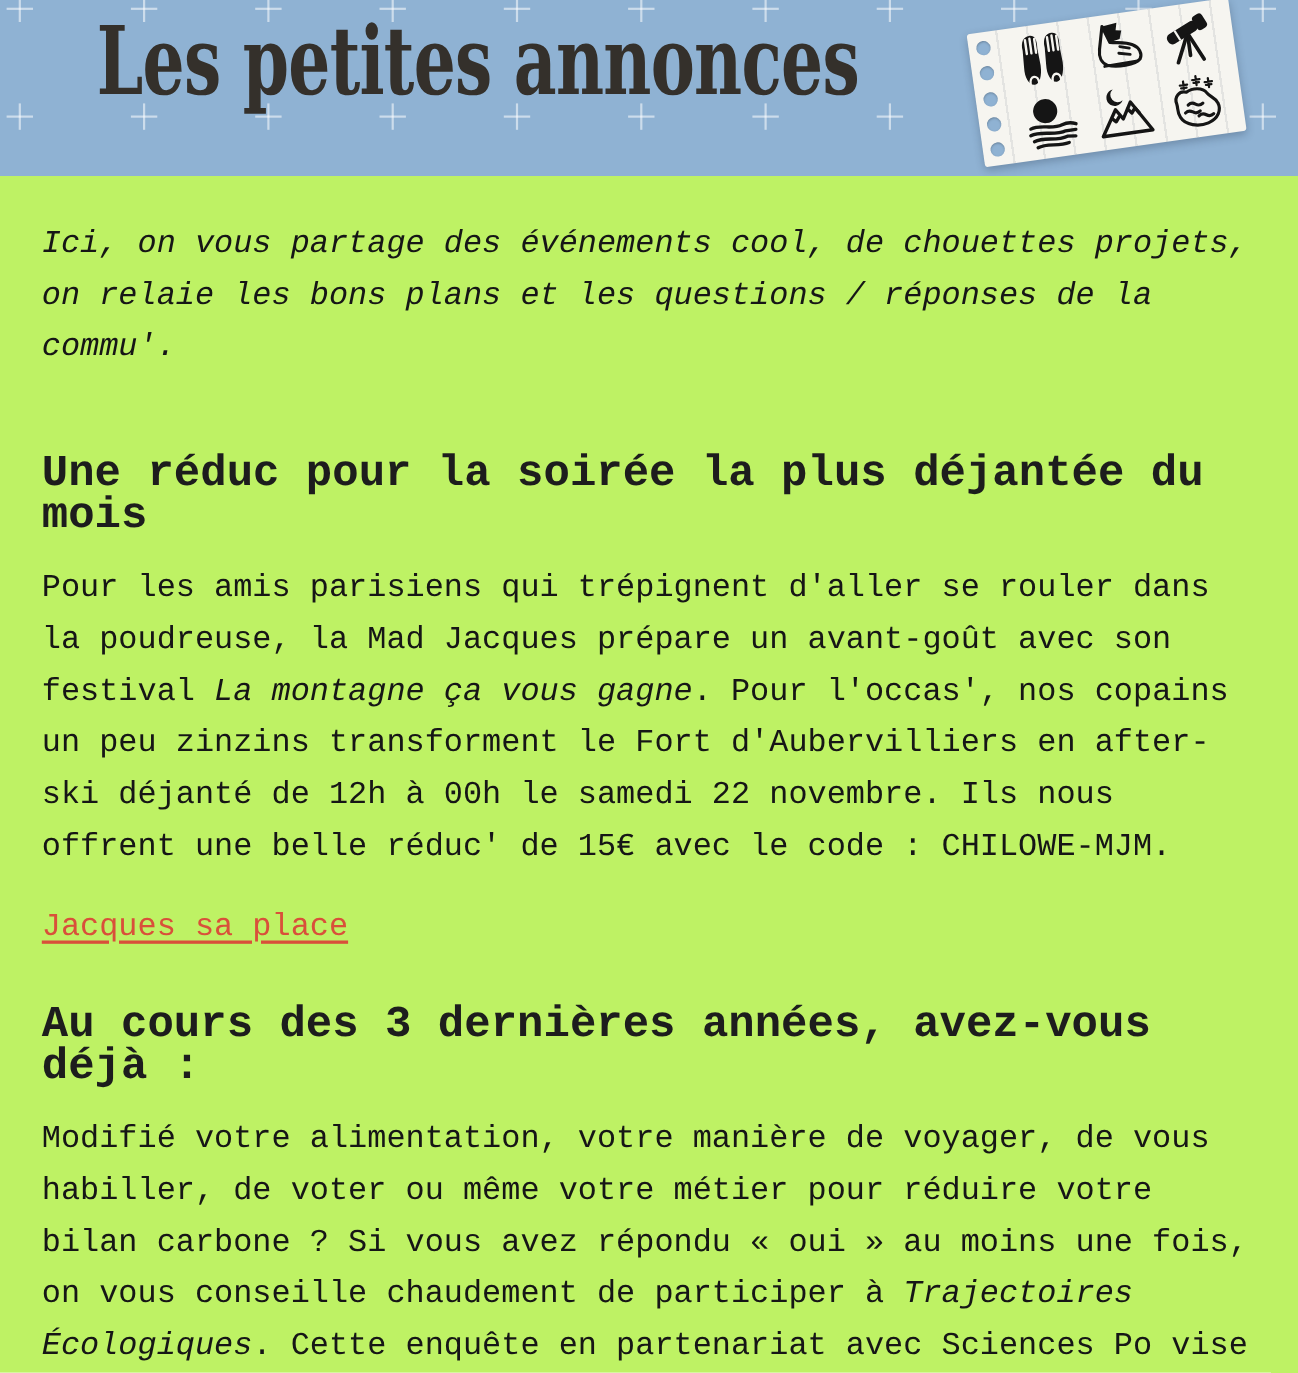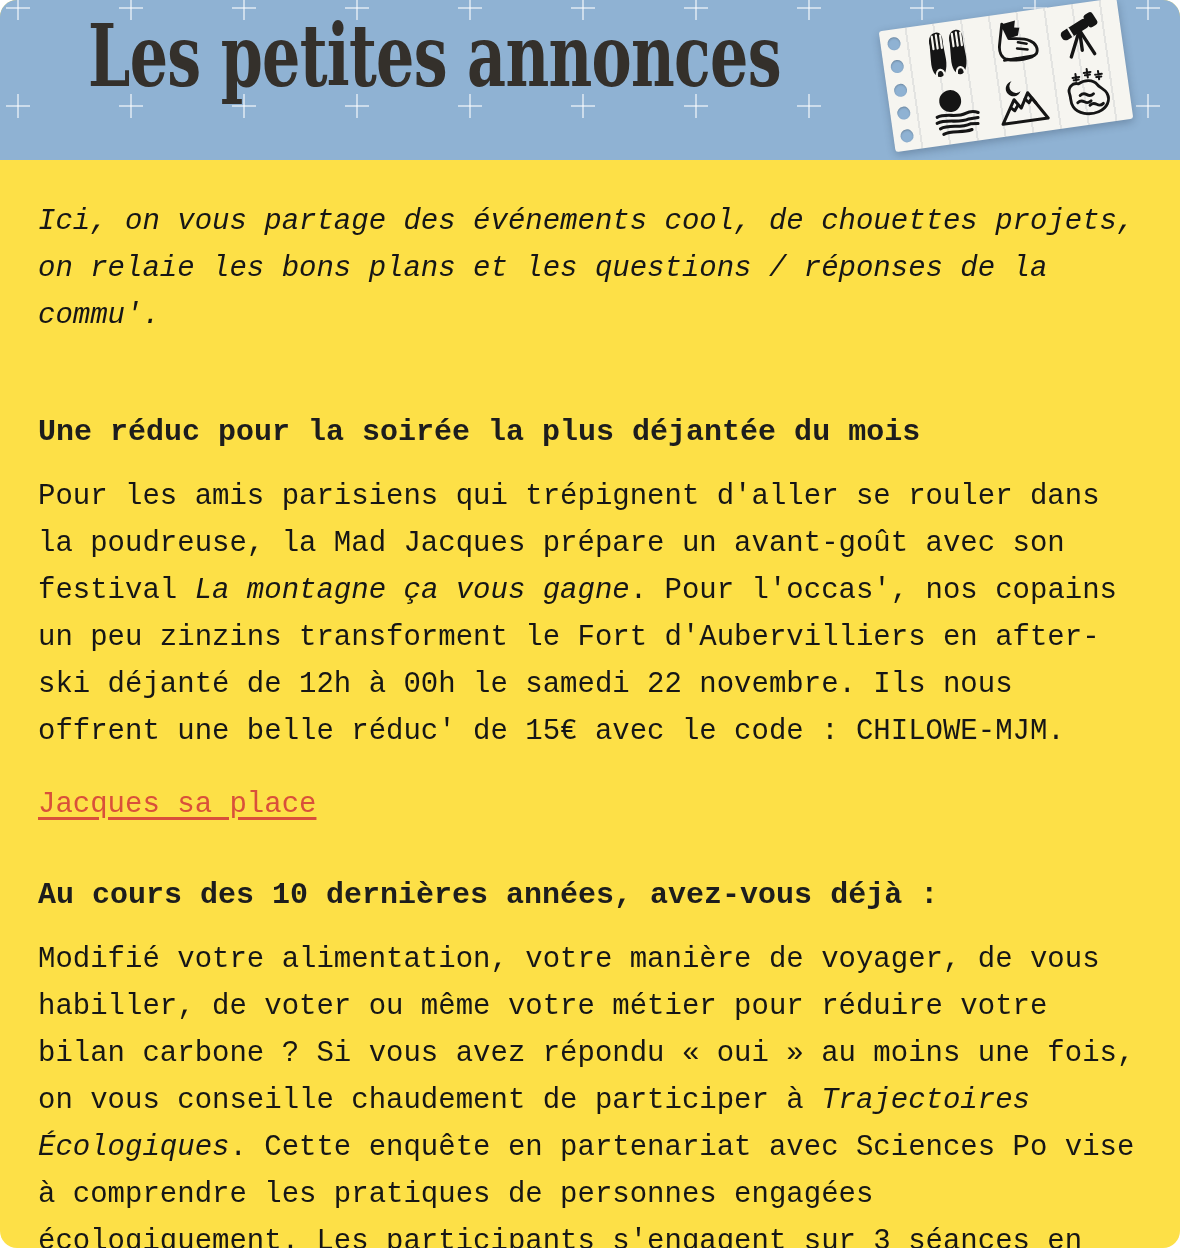--- a/index.html
+++ b/index.html
@@ -1,20 +1,19 @@
 <!DOCTYPE html>
 <html><head>
 <meta charset="utf-8">
 <style>
   html,body { margin:0; padding:0; background:#ffffff; }
   .page {
     position:relative; width:1180px; height:1248px;
-    background:#fde047; overflow:hidden;
+    background:#bef264; overflow:hidden;
     font-family:"Liberation Sans", sans-serif;
-    border-radius:17px;
   }
 
   
   .masthead {
     position:relative; height:160px; background:#8fb2d3; overflow:hidden;
   }
   .plus-layer { position:absolute; inset:0; z-index:1; }
   .plus { position:absolute; width:24px; height:24px; }
   .plus::before {
     content:""; position:absolute; left:0; top:11px; width:24px; height:2px;
@@ -57,21 +56,21 @@
     align-items:center; justify-items:center;
   }
   .icon svg { width:54px; height:54px; display:block; }
 
   
   .content {
     padding:0 38px; font-size:29px; line-height:47px; color:#161616;font-family:Liberation Mono, monospace;
   }
   .intro { margin:38px 0 0; font-style:italic; }
   .heading {
-    margin:0; font-size:30px; line-height:38px; font-weight:700; color:#1d1d1d;
+    margin:0; font-size:40px; line-height:38px; font-weight:700; color:#1d1d1d;
   }
   .h-first  { margin-top:74px; }
   .h-second { margin-top:48px; }
   .para { margin:22px 0 0; }
   .para .it { font-style:italic; }
   .link-row { margin:26px 0 0; }
   a.link {
     color:#d9503a; text-decoration:underline;
     text-decoration-thickness:2.5px; text-underline-offset:5px;
   }
@@ -209,18 +208,18 @@
 
     <section>
       <h3 class="heading h-first">Une réduc pour la soirée la plus déjantée du mois</h3>
       <p class="para"><span>Pour les amis parisiens qui trépignent d'aller se rouler dans la poudreuse, la Mad Jacques prépare un avant-goût avec son festival </span><span class="it">La montagne ça vous gagne</span><span>. Pour l'occas', nos copains un peu zinzins transforment le Fort d'Aubervilliers en after-ski déjanté de 12h à 00h le samedi 22 novembre. Ils nous offrent une belle réduc' de 15€ avec le code : CHILOWE-MJM.</span></p>
       <p class="link-row">
         <a href="#" class="link">Jacques sa place</a>
       </p>
     </section>
 
     <section>
-      <h3 class="heading h-second">Au cours des 10 dernières années, avez-vous déjà :</h3>
+      <h3 class="heading h-second">Au cours des 3 dernières années, avez-vous déjà :</h3>
       <p class="para"><span>Modifié votre alimentation, votre manière de voyager, de vous habiller, de voter ou même votre métier pour réduire votre bilan carbone ? Si vous avez répondu « oui » au moins une fois, on vous conseille chaudement de participer à </span><span class="it">Trajectoires Écologiques</span><span>. Cette enquête en partenariat avec Sciences Po vise à comprendre les pratiques de personnes engagées écologiquement. Les participants s'engagent sur 3 séances en visio d'1h30 avec des animateur·ices (plein de dates dispos jusqu'à fin décembre).</span></p>
     </section>
 
   </main>
 </div>
 
 </body></html>

